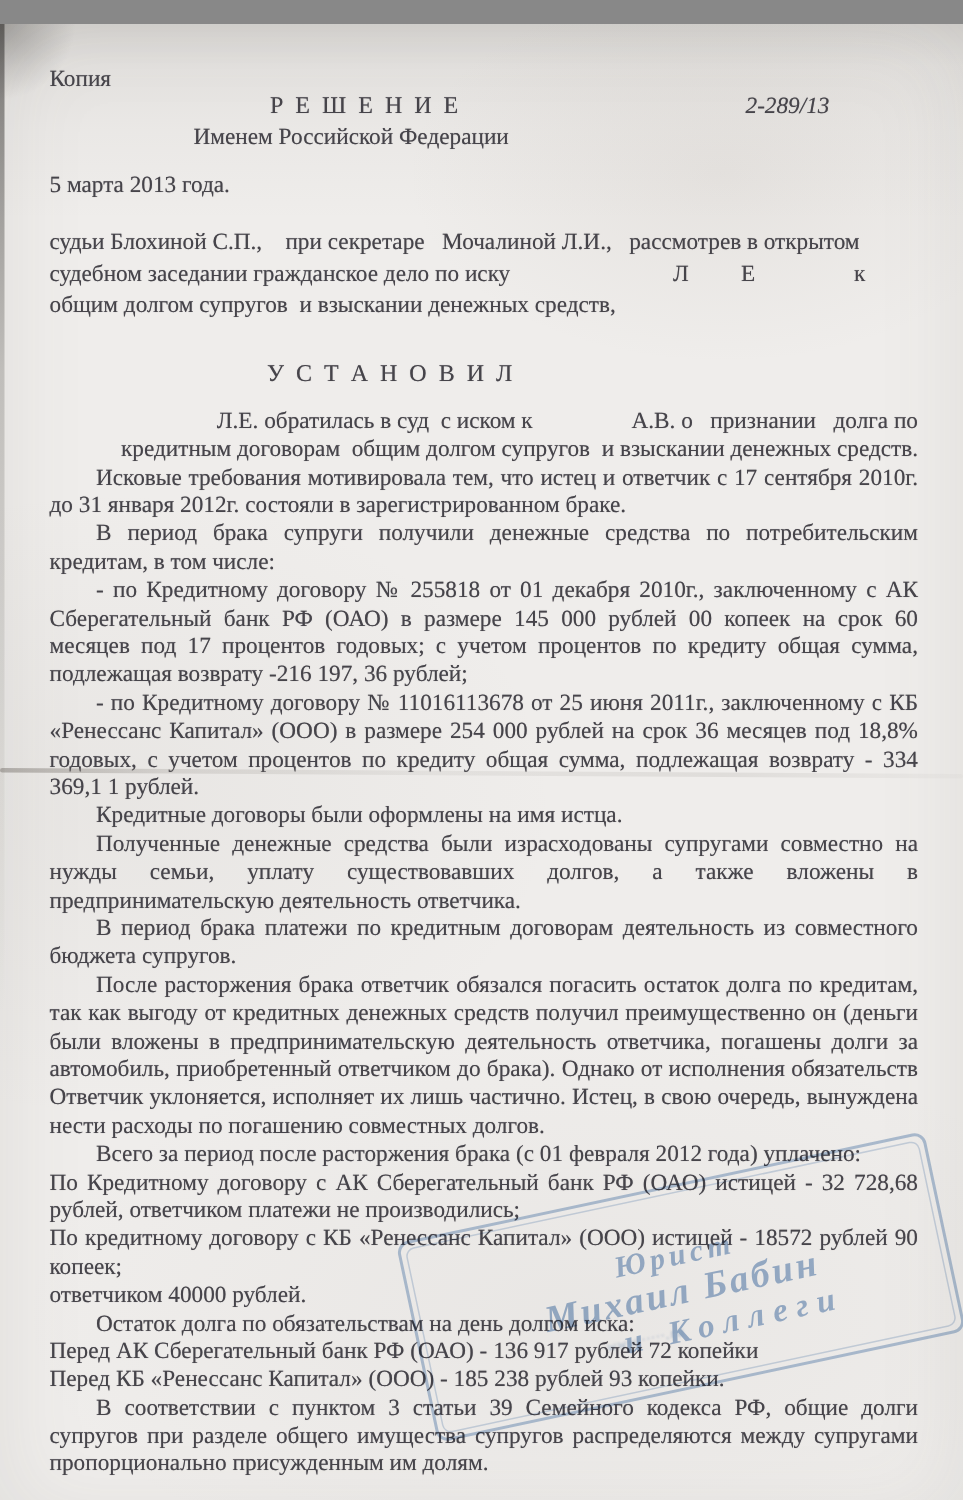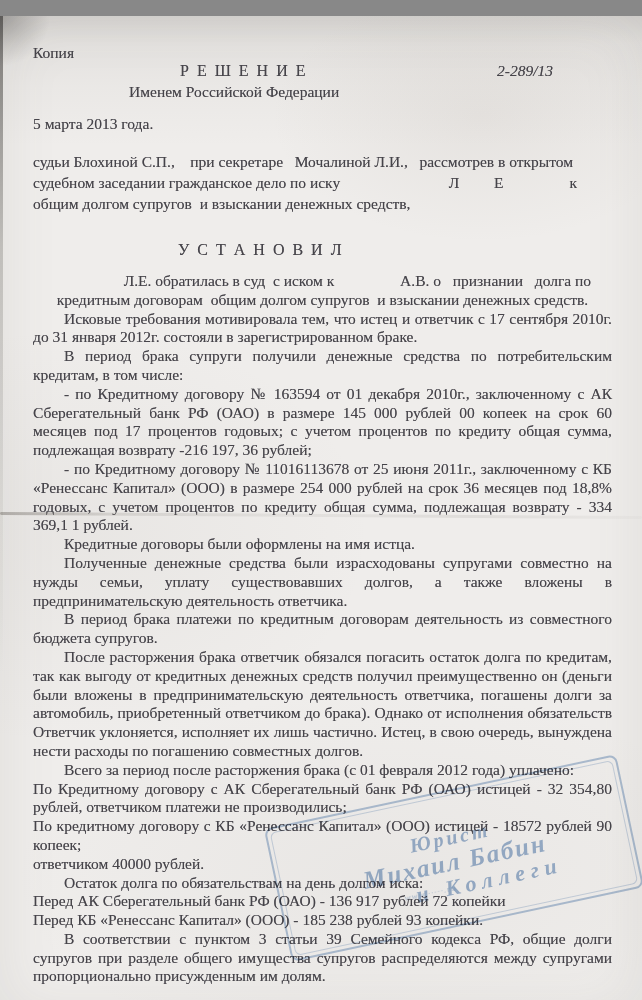--- a/index.html
+++ b/index.html
@@ -29,21 +29,21 @@
   .case-number{position:absolute;left:497px;top:46px;font-size:15.5px;font-style:italic;}
   .doc-subtitle{position:absolute;left:129px;top:67px;font-size:15.5px;}
   .doc-date{position:absolute;left:33px;top:99px;font-size:15.5px;}
   .intro{position:absolute;left:33px;top:135px;width:590px;font-size:15.5px;line-height:21px;}
   .intro-line{white-space:pre;}
   .section-heading{position:absolute;left:178px;top:225px;font-size:16px;letter-spacing:2px;}
   .body-text{position:absolute;left:33px;top:256px;width:579px;font-size:15.5px;line-height:18.8px;}
   .body-text p{margin:0;text-align:justify;}
   .body-text p.indent{text-indent:31px;}
   .body-text p.flush{text-indent:0;}
-  .body-text p.pre{white-space:pre-wrap;text-align:center;}
+  .body-text p.pre{white-space:pre-wrap;text-align:right;}
   .crease{
     position:absolute;left:0;top:498px;width:642px;height:3px;
     background:linear-gradient(90deg, rgba(110,104,98,0.45), rgba(140,135,128,0.22) 18%, rgba(150,146,140,0.12) 45%, rgba(150,146,140,0.18) 75%, rgba(150,146,140,0.05));
     transform:rotate(0.35deg);
     border-radius:2px;
   }
   .stamp-wrap{
     position:absolute;left:268px;top:756px;width:374px;height:176px;
     pointer-events:none;
     mix-blend-mode:multiply;
@@ -88,28 +88,28 @@
     </div>
 
   <div class="section-heading txt">У С Т А Н О В И Л</div>
 
   <div class="body-text txt">
 
   <p class="pre">                  Л.Е. обратилась в суд  с иском к                 А.В. о   признании   долга по
 кредитным договорам  общим долгом супругов  и взыскании денежных средств.</p>
       <p class="indent">Исковые требования мотивировала тем, что истец и ответчик с 17 сентября 2010г. до 31 января 2012г. состояли в зарегистрированном браке.</p>
       <p class="indent">В период брака супруги получили денежные средства по потребительским кредитам, в том  числе:</p>
-      <p class="indent">-  по Кредитному договору № 163594 от 01 декабря 2010г., заключенному с АК Сберегательный банк РФ (ОАО) в размере 145 000 рублей 00 копеек на срок 60 месяцев под 17 процентов годовых; с учетом процентов по кредиту общая сумма, подлежащая возврату -216 197, 36 рублей;</p>
+      <p class="indent">-  по Кредитному договору № 255818 от 01 декабря 2010г., заключенному с АК Сберегательный банк РФ (ОАО) в размере 145 000 рублей 00 копеек на срок 60 месяцев под 17 процентов годовых; с учетом процентов по кредиту общая сумма, подлежащая возврату -216 197, 36 рублей;</p>
       <p class="indent">-  по Кредитному договору № 11016113678 от 25 июня 2011г., заключенному с КБ «Ренессанс Капитал» (ООО) в размере 254 000 рублей на срок 36 месяцев под 18,8% годовых, с учетом процентов по кредиту общая сумма, подлежащая возврату - 334 369,1 1 рублей.</p>
       <p class="indent">Кредитные договоры были оформлены на имя истца.</p>
       <p class="indent">Полученные денежные средства были израсходованы супругами совместно на нужды семьи, уплату существовавших долгов, а также вложены в предпринимательскую деятельность ответчика.</p>
       <p class="indent">В период брака платежи по кредитным договорам деятельность из совместного бюджета супругов.</p>
       <p class="indent">После расторжения брака ответчик обязался погасить остаток долга по кредитам, так как выгоду от кредитных денежных средств получил преимущественно он (деньги были вложены в   предпринимательскую деятельность ответчика, погашены долги за автомобиль, приобретенный ответчиком до брака). Однако от исполнения обязательств Ответчик уклоняется, исполняет их лишь частично. Истец, в свою очередь, вынуждена нести расходы по погашению совместных долгов.</p>
       <p class="indent">Всего за период после расторжения брака (с 01 февраля 2012 года) уплачено:</p>
-      <p class="flush">По Кредитному договору с АК Сберегательный банк РФ (ОАО) истицей - 32 354,80 рублей, ответчиком платежи не производились;</p>
+      <p class="flush">По Кредитному договору с АК Сберегательный банк РФ (ОАО) истицей - 32 728,68 рублей, ответчиком платежи не производились;</p>
       <p class="flush">По кредитному договору с КБ «Ренессанс Капитал» (ООО) истицей - 18572 рублей 90 копеек;</p>
       <p class="flush">ответчиком 40000 рублей.</p>
       <p class="indent">Остаток долга по обязательствам на день долгом иска:</p>
       <p class="flush">Перед АК Сберегательный банк РФ (ОАО) - 136 917 рублей 72 копейки</p>
       <p class="flush">Перед КБ «Ренессанс Капитал» (ООО) - 185 238 рублей 93 копейки.</p>
       <p class="indent">В соответствии с пунктом 3 статьи 39 Семейного кодекса РФ, общие долги супругов при разделе общего имущества супругов распределяются между супругами пропорционально присужденным им долям.</p>
     </div>
 
   <div class="crease"></div>
 

